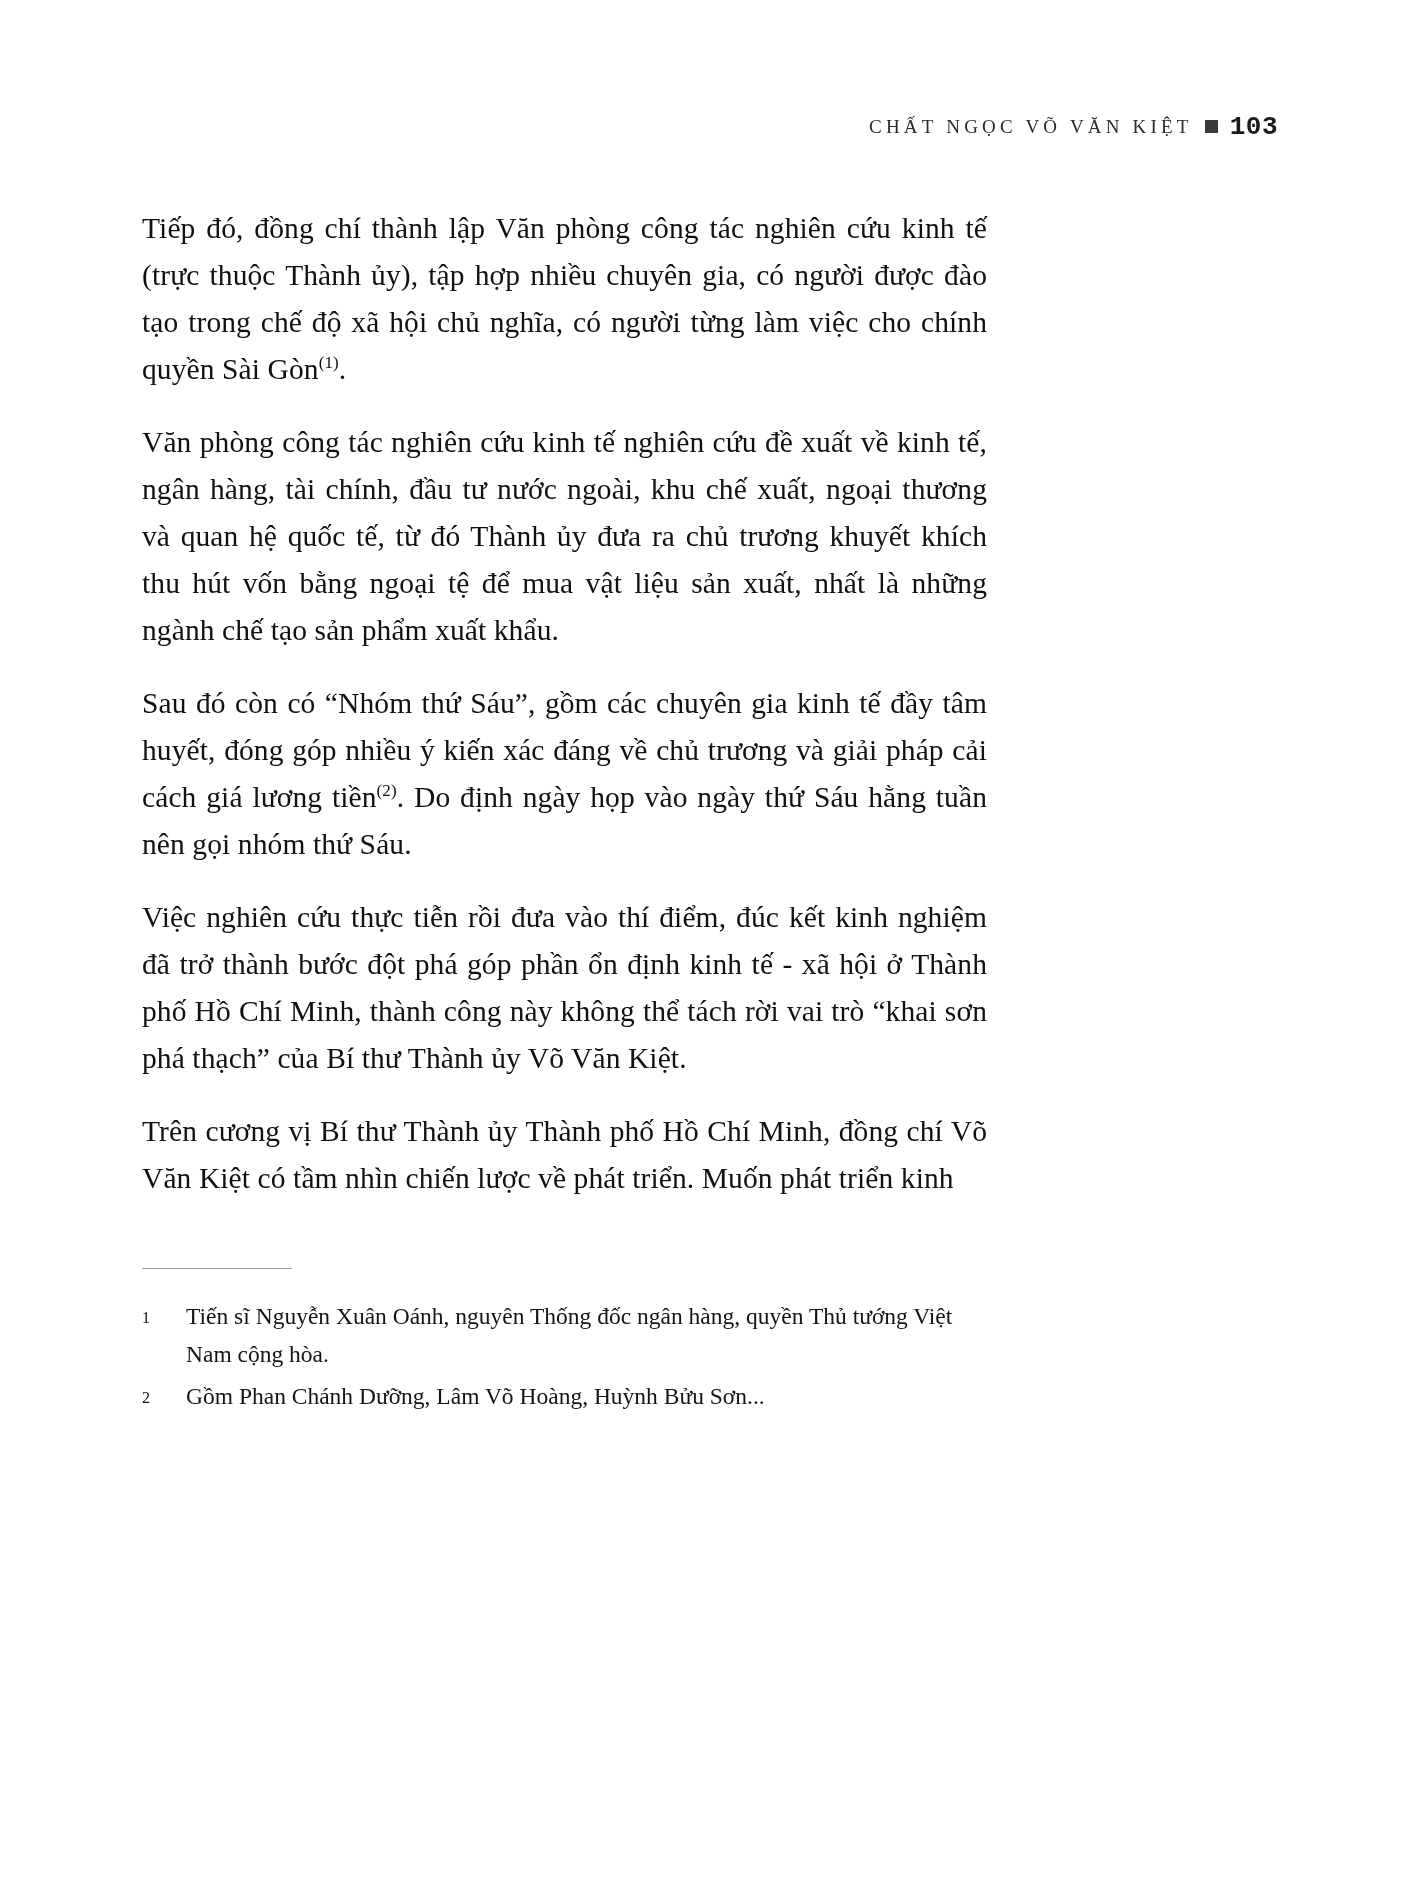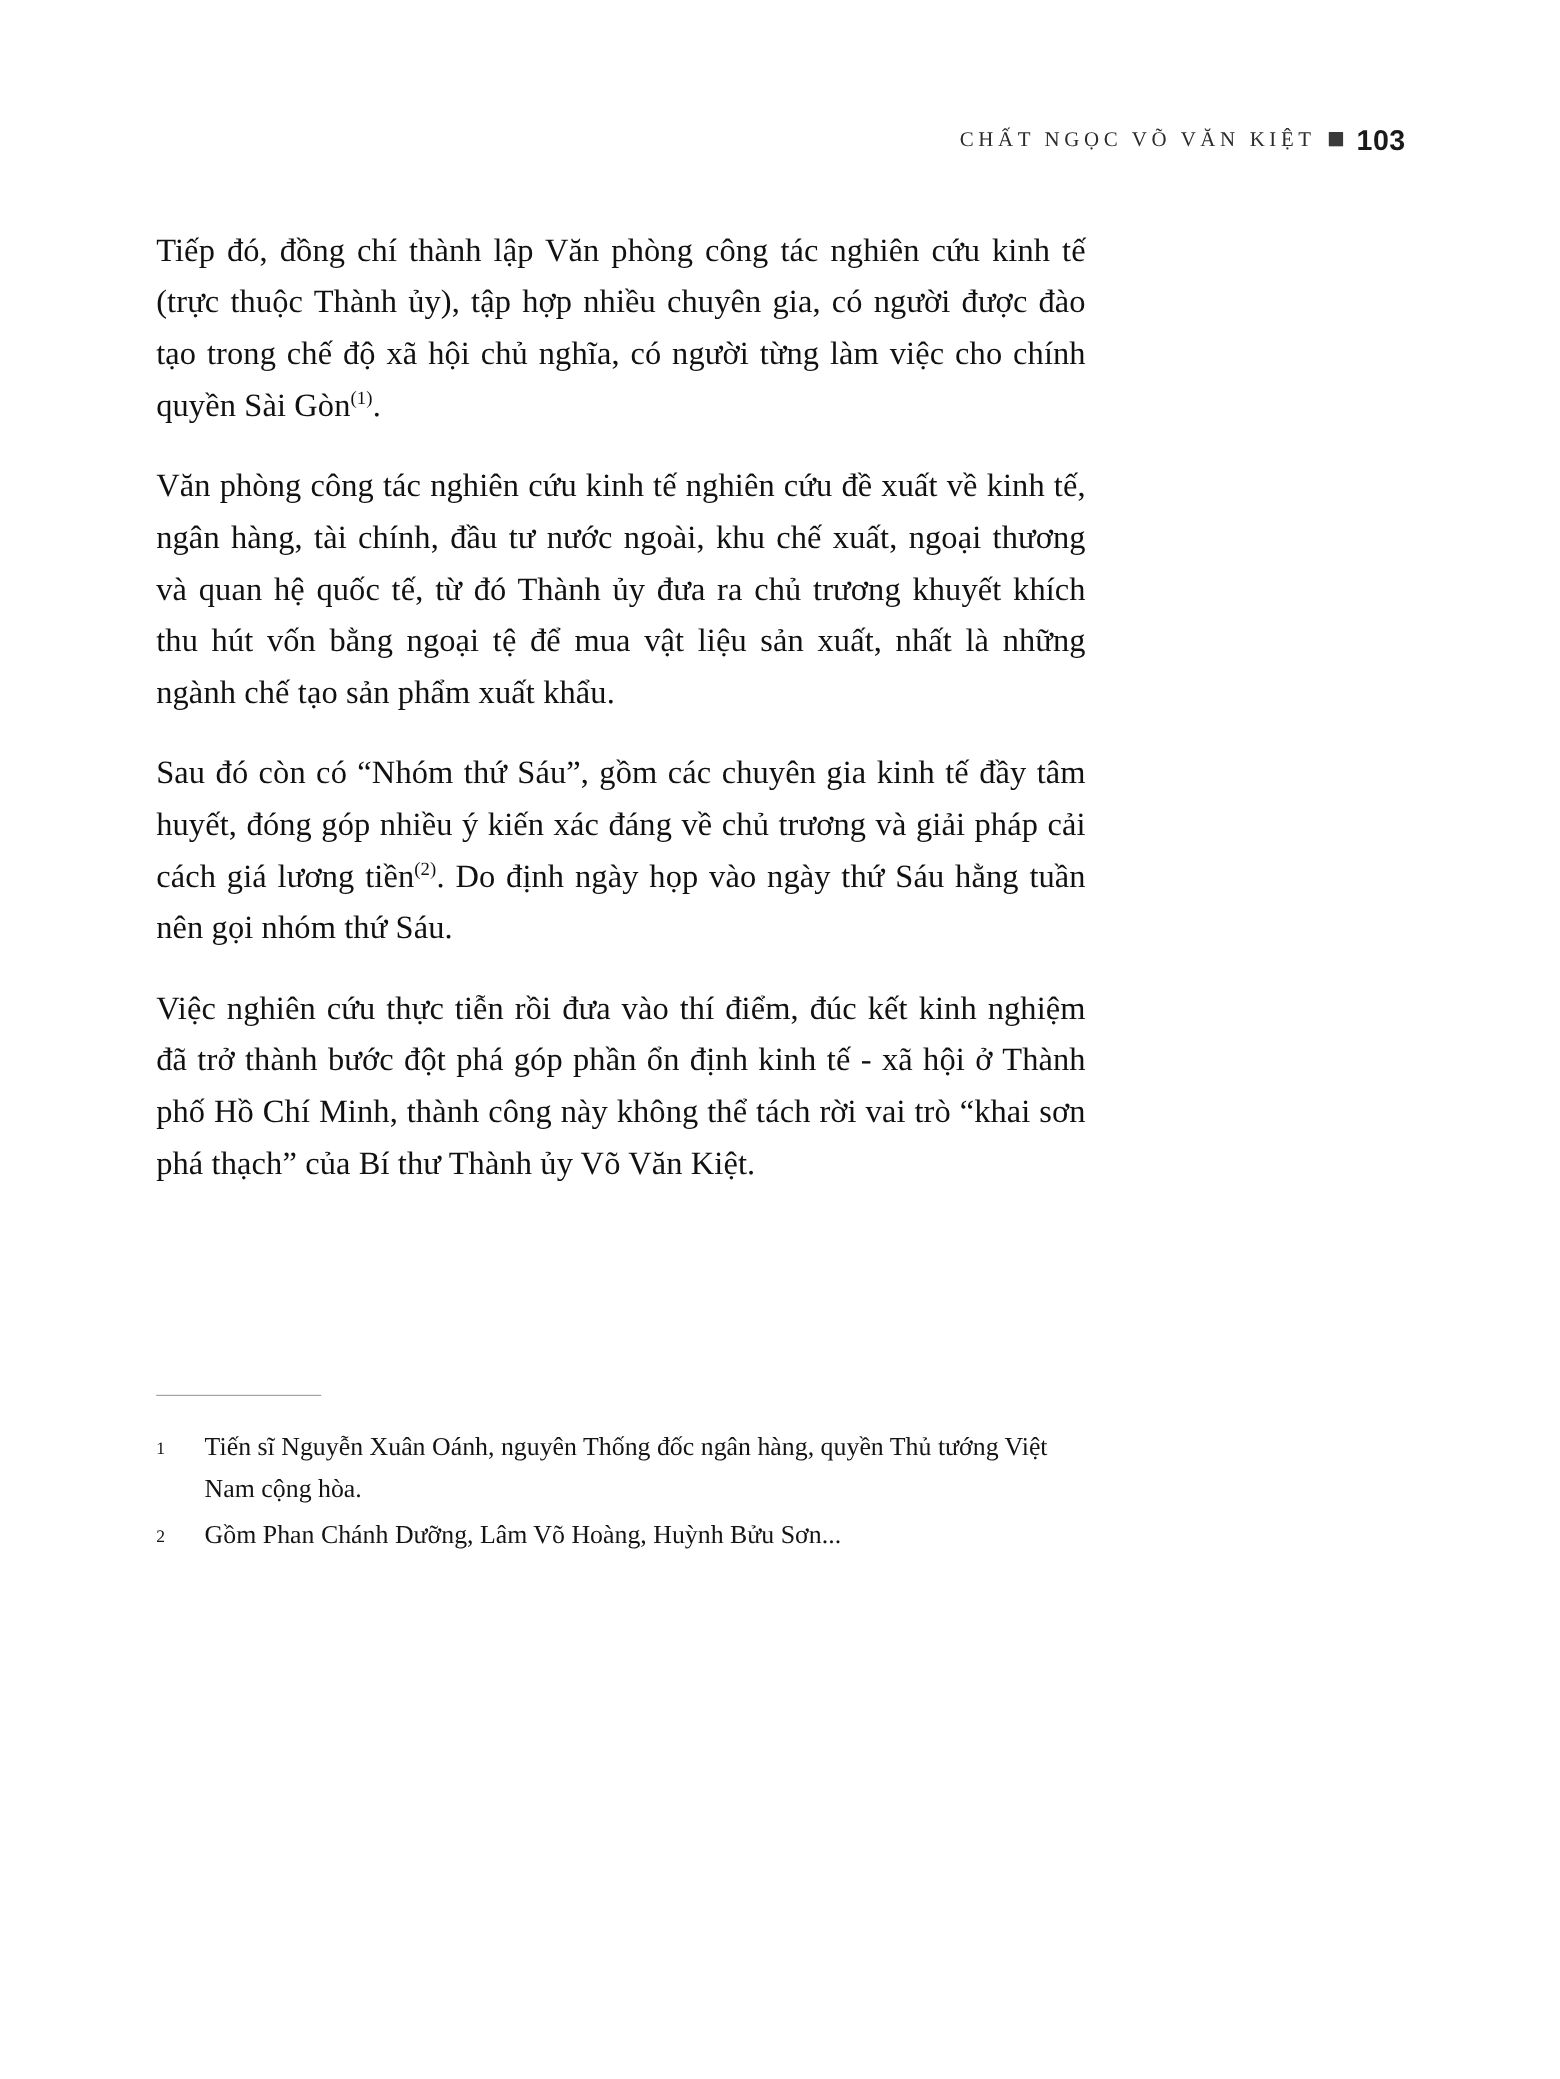--- a/index.html
+++ b/index.html
@@ -39,21 +39,21 @@
     color: #2b2b2b;
   }
   .running-head .rh-square {
     width: 13px;
     height: 13px;
     background: #3a3a3a;
     display: inline-block;
     margin-bottom: 2px;
   }
   .running-head .rh-page {
-    font-family: Liberation Sans, sans-serif;
+    font-family: Liberation Mono, monospace;
     font-size: 26px;
     font-weight: 700;
     color: #1a1a1a;
     letter-spacing: 0.5px;
   }
 
   
   .content {
     position: absolute;
     left: 142px;
@@ -140,20 +140,23 @@
 
     <p class="para">
       <span>Sau đó còn có “Nhóm thứ Sáu”, gồm các chuyên gia kinh tế đầy tâm huyết, đóng góp nhiều ý kiến xác đáng về chủ trương và giải pháp cải cách giá lương tiền</span><sup>(2)</sup><span>. Do định ngày họp vào ngày thứ Sáu hằng tuần nên gọi nhóm thứ Sáu.</span>
     </p>
 
     <p class="para">
       <span>Việc nghiên cứu thực tiễn rồi đưa vào thí điểm, đúc kết kinh nghiệm đã trở thành bước đột phá góp phần ổn định kinh tế - xã hội ở Thành phố Hồ Chí Minh, thành công này không thể tách rời vai trò “khai sơn phá thạch” của Bí thư Thành ủy Võ Văn Kiệt.</span>
     </p>
 
 
+    <p class="para">
+      <span>Trên cương vị Bí thư Thành ủy Thành phố Hồ Chí Minh, đồng chí Võ Văn Kiệt có tầm nhìn chiến lược về phát triển. Muốn phát triển kinh</span>
+    </p>
 
   </div>
 
   <div class="footnotes">
     <div class="fn-rule"></div>
 
     <div class="fn-item">
       <span class="fn-num">1</span>
       <span class="fn-text">Tiến sĩ Nguyễn Xuân Oánh, nguyên Thống đốc ngân hàng, quyền Thủ tướng Việt Nam cộng hòa.</span>
     </div>

